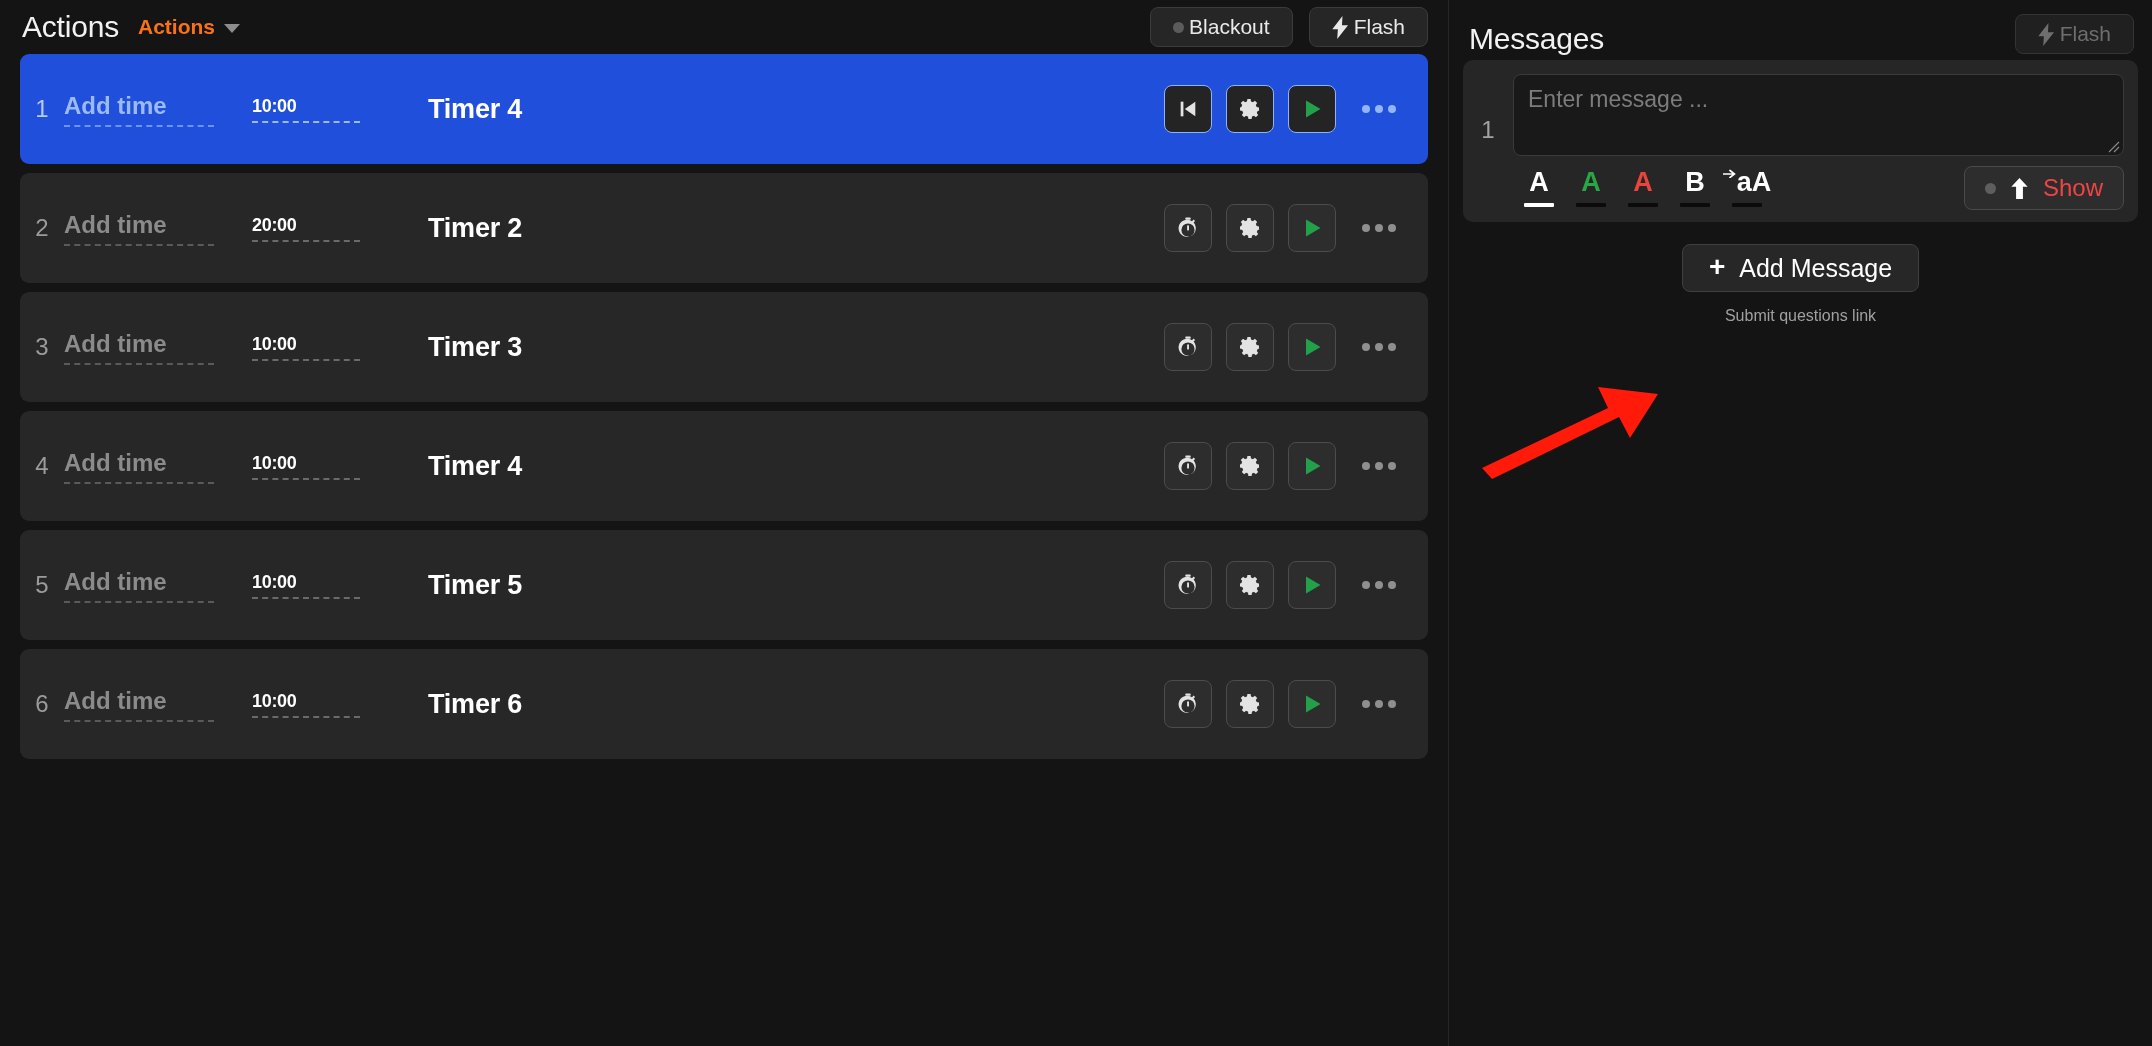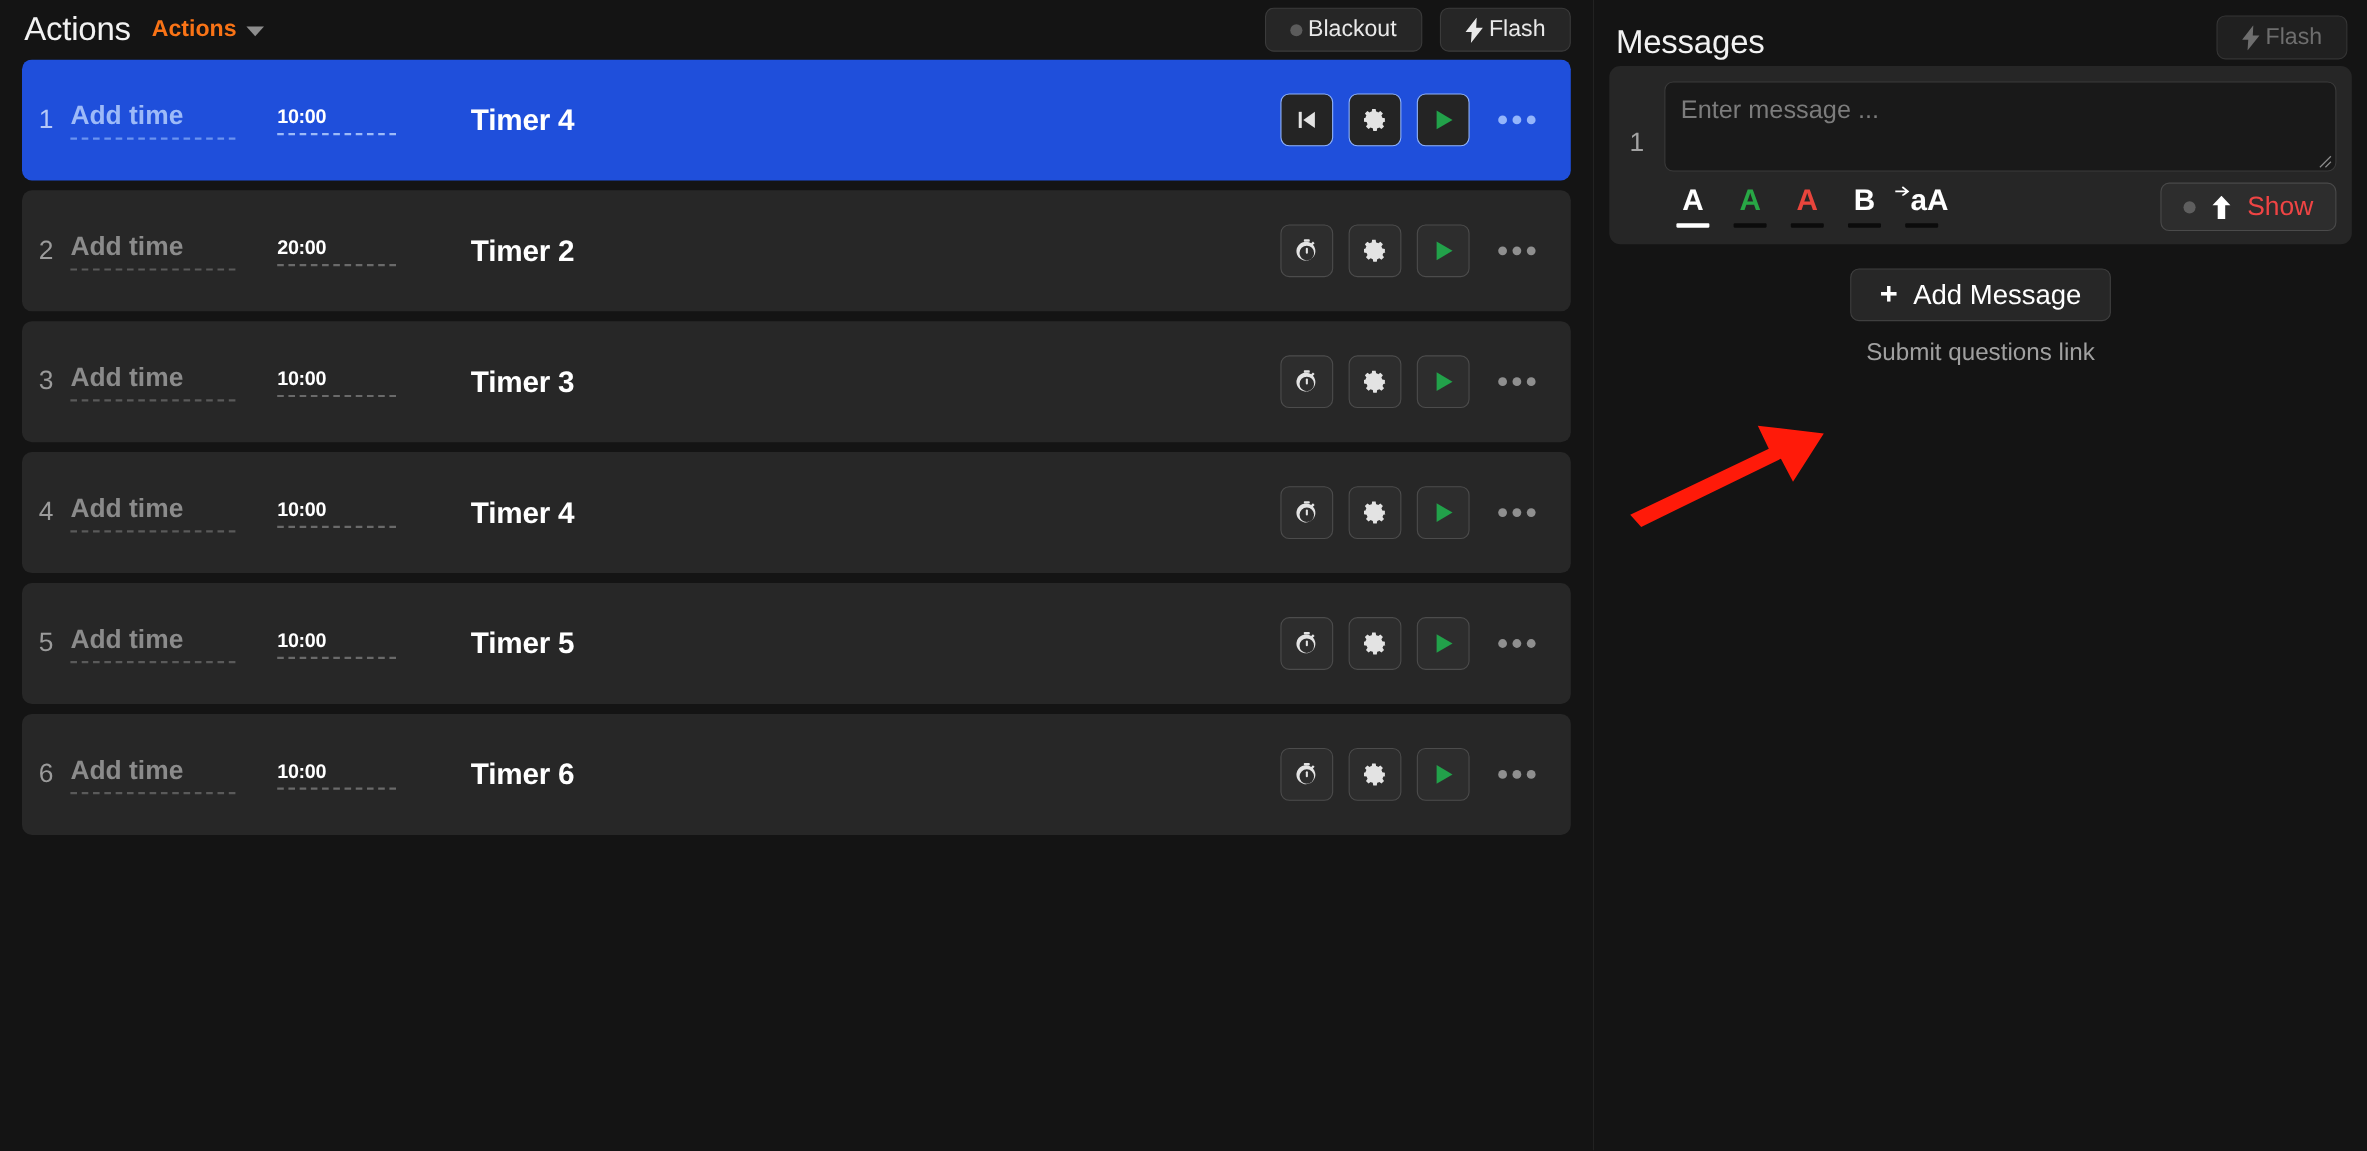--- a/index.html
+++ b/index.html
@@ -368,21 +368,21 @@
     font-family: "Liberation Sans", sans-serif;
   }
   .plus-sign { font-size: 28px; font-weight: 700; line-height: 1; margin-top: -2px; }
 
   .submit-link-wrap {
     display: flex;
     justify-content: center;
     margin-top: 15px;
   }
   .submit-link {
-    font-size: 22px;
+    font-size: 16px;
     color: #a0a0a0;
     cursor: pointer;
     text-decoration: none;
   }
 
   
   .annot-arrow {
     position: absolute;
     left: 1480px;
     top: 370px;

